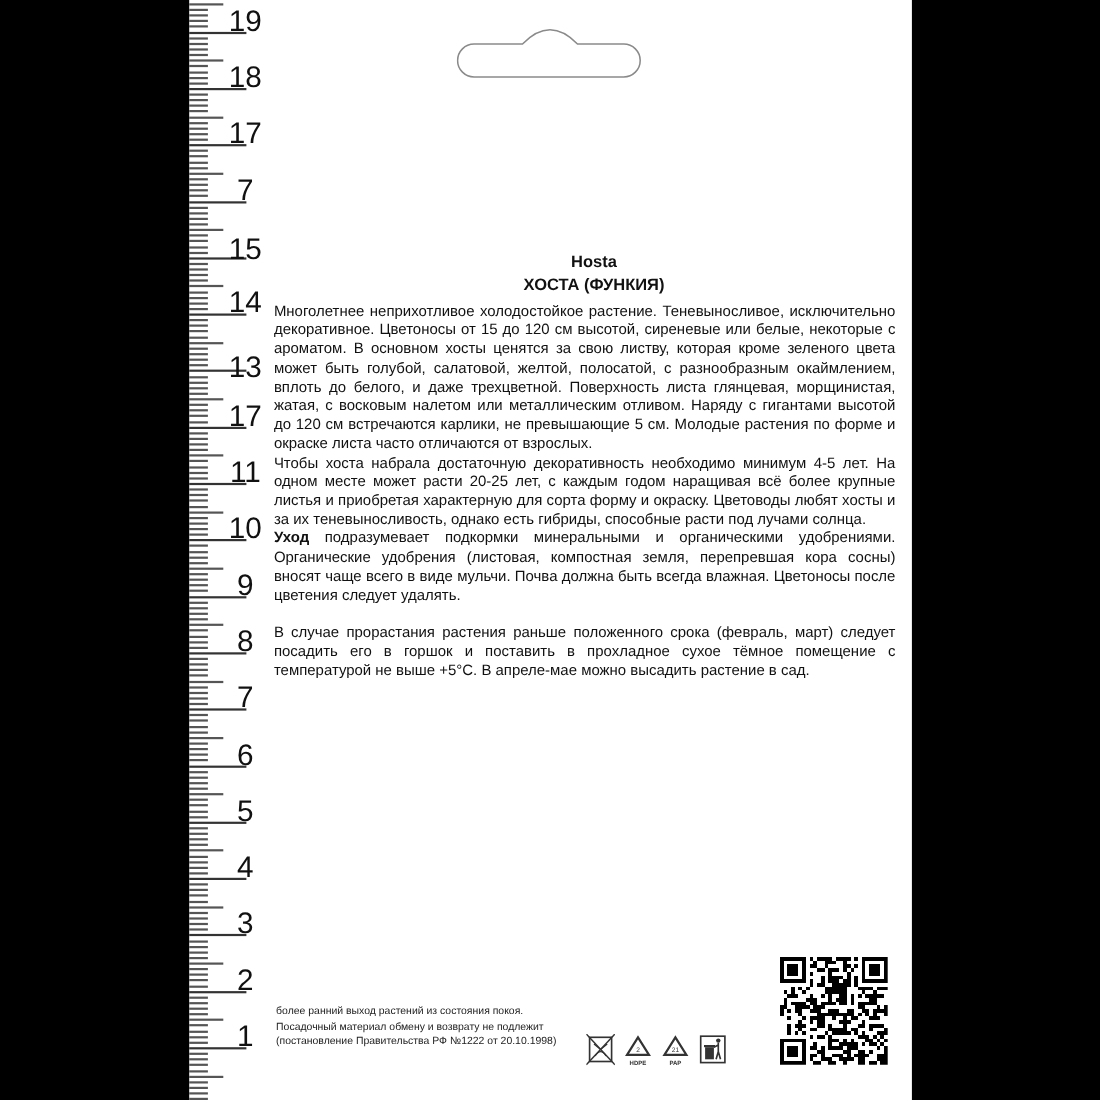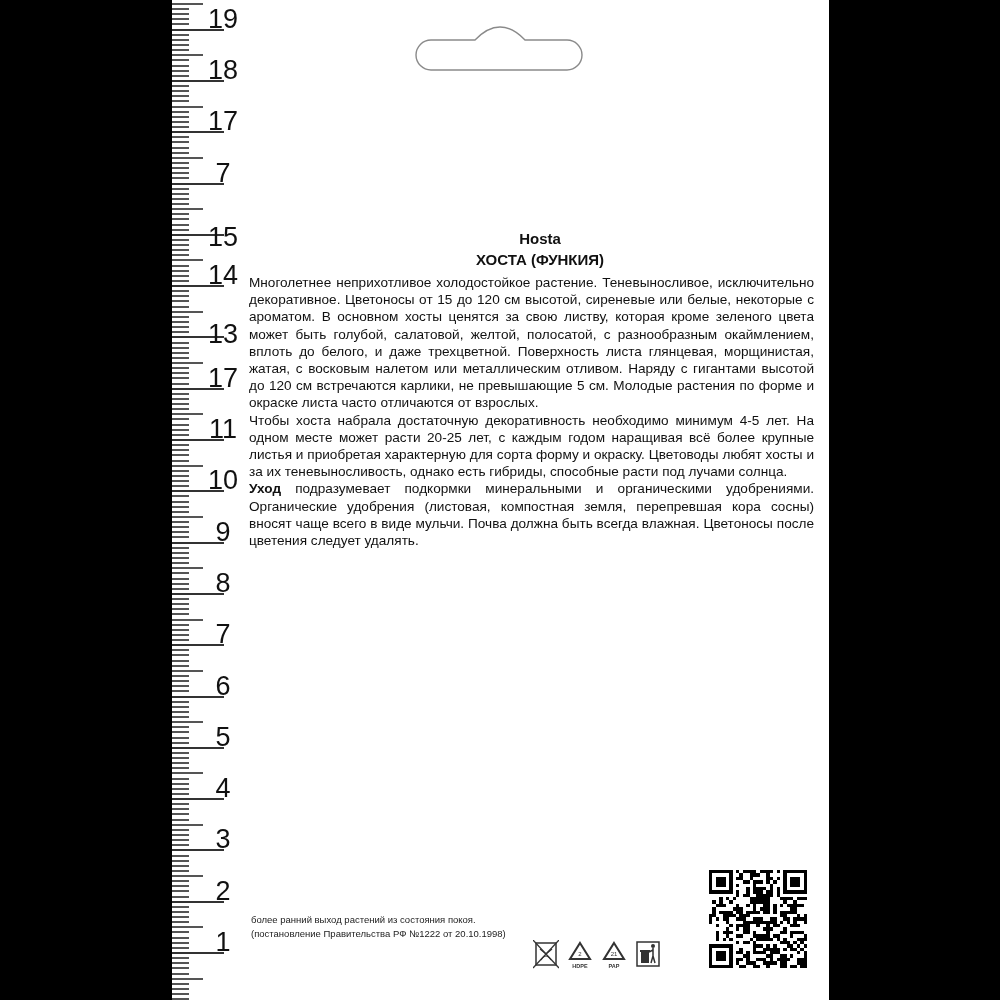--- a/index.html
+++ b/index.html
@@ -221,21 +221,21 @@
     <div class="tick l" style="top: 28.6px;"></div>
     <div class="tick s" style="top: 23.47px;"></div>
     <div class="tick s" style="top: 18.34px;"></div>
     <div class="tick s" style="top: 13.21px;"></div>
     <div class="tick s" style="top: 8.08px;"></div>
     <div class="tick m" style="top: 2.95px;"></div>
     <div class="rnum" style="top: 5.6px;">19</div>
     <div class="rnum" style="top: 56.9px;">18</div>
     <div class="rnum" style="top: 108.2px;">17</div>
     <div class="rnum" style="top: 159.5px;">7</div>
-    <div class="rnum" style="top: 224px; text-align: right;">15</div>
+    <div class="rnum" style="top: 213px; text-align: right;">15</div>
     <div class="rnum" style="top: 262.1px;">14</div>
     <div class="rnum" style="top: 321px;">13</div>
     <div class="rnum" style="top: 364.7px;">17</div>
     <div class="rnum" style="top: 416px;">11</div>
     <div class="rnum" style="top: 467.3px;">10</div>
     <div class="rnum" style="top: 518.6px;">9</div>
     <div class="rnum" style="top: 569.9px;">8</div>
     <div class="rnum" style="top: 621.2px;">7</div>
     <div class="rnum" style="top: 672.5px;">6</div>
     <div class="rnum" style="top: 723.8px;">5</div>
@@ -250,24 +250,26 @@
 </svg>
 
 <div class="title-latin">Hosta</div>
 <div class="title-ru">ХОСТА (ФУНКИЯ)</div>
 
 <div class="body">
   <p>Многолетнее неприхотливое холодостойкое растение. Теневыносливое, исключительно декоративное. Цветоносы от 15 до 120 см высотой, сиреневые или белые, некоторые с ароматом. В основном хосты ценятся за свою листву, которая кроме зеленого цвета может быть голубой, салатовой, желтой, полосатой, с разнообразным окаймлением, вплоть до белого, и даже трехцветной. Поверхность листа глянцевая, морщинистая, жатая, с восковым налетом или металлическим отливом. Наряду с гигантами высотой до 120 см встречаются карлики, не превышающие 5 см. Молодые растения по форме и окраске листа часто отличаются от взрослых.</p>
   <p>Чтобы хоста набрала достаточную декоративность необходимо минимум 4-5 лет. На одном месте может расти 20-25 лет, с каждым годом наращивая всё более крупные листья и приобретая характерную для сорта форму и окраску. Цветоводы любят хосты и за их теневыносливость, однако есть гибриды, способные расти под лучами солнца.</p>
   <p><b>Уход</b><span> подразумевает подкормки минеральными и органическими удобрениями. Органические удобрения (листовая, компостная земля, перепревшая кора сосны) вносят чаще всего в виде мульчи. Почва должна быть всегда влажная. Цветоносы после цветения следует удалять.</span></p>
   <div class="gap"></div>
+  <p>В случае прорастания растения раньше положенного срока (февраль, март) следует посадить его в горшок и поставить в прохладное сухое тёмное помещение с температурой не выше +5°С. В апреле-мае можно высадить растение в сад.</p>
 </div>
 
 <div class="foot">
   <div>более ранний выход растений из состояния покоя.</div>
+  <div>Посадочный материал обмену и возврату не подлежит</div>
   <div>(постановление Правительства РФ №1222 от 20.10.1998)</div>
 </div>
 
 <div class="icons">
   <svg class="icon" viewBox="0 0 26 30">
     <rect x="3" y="3" width="20" height="22" fill="none" stroke="#333" stroke-width="1.5"></rect>
     <path d="M7 9 L13 14 L19 9 M8 20 Q13 12 18 20" fill="none" stroke="#333" stroke-width="1.2"></path>
     <line x1="0" y1="0" x2="26" y2="28" stroke="#333" stroke-width="1.3"></line>
     <line x1="26" y1="0" x2="0" y2="28" stroke="#333" stroke-width="1.3"></line>
   </svg>

